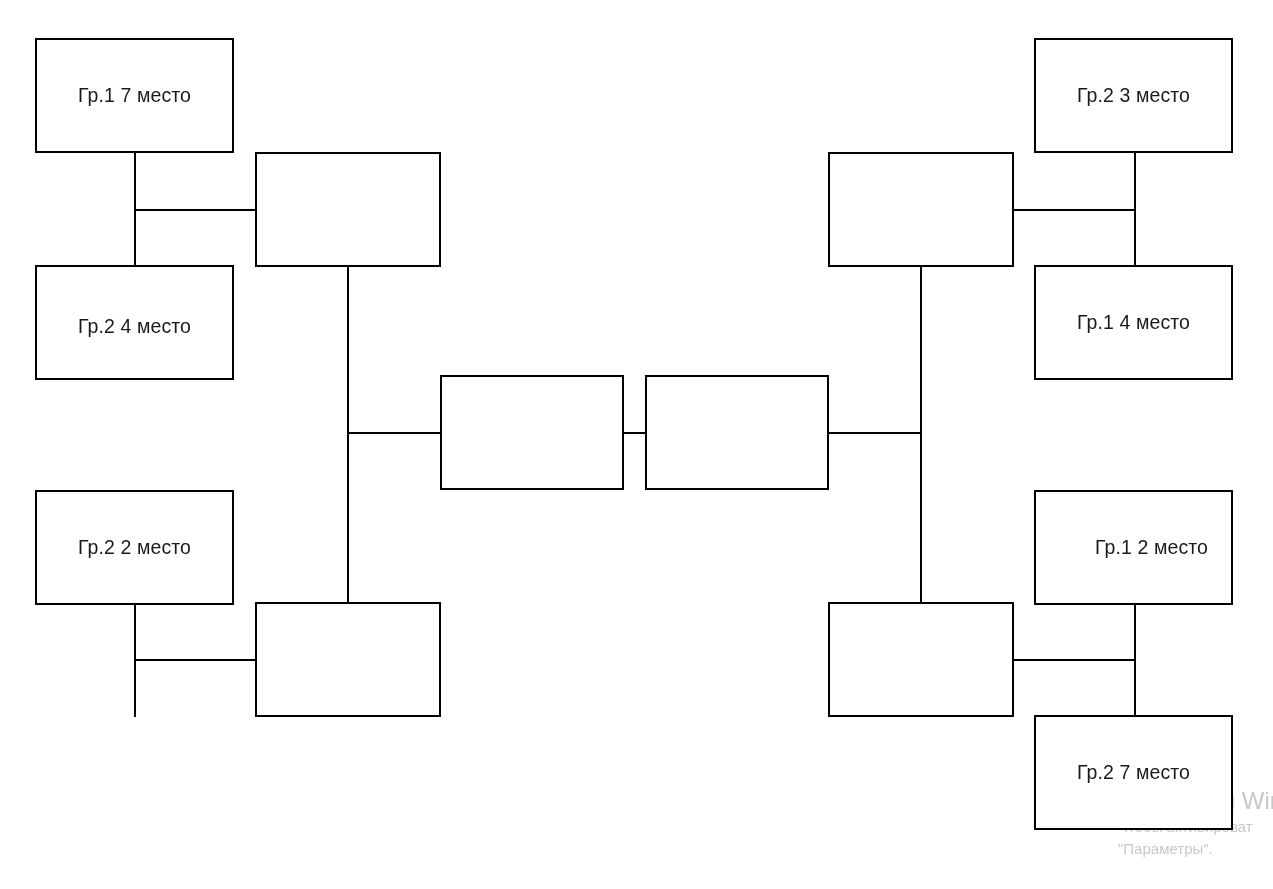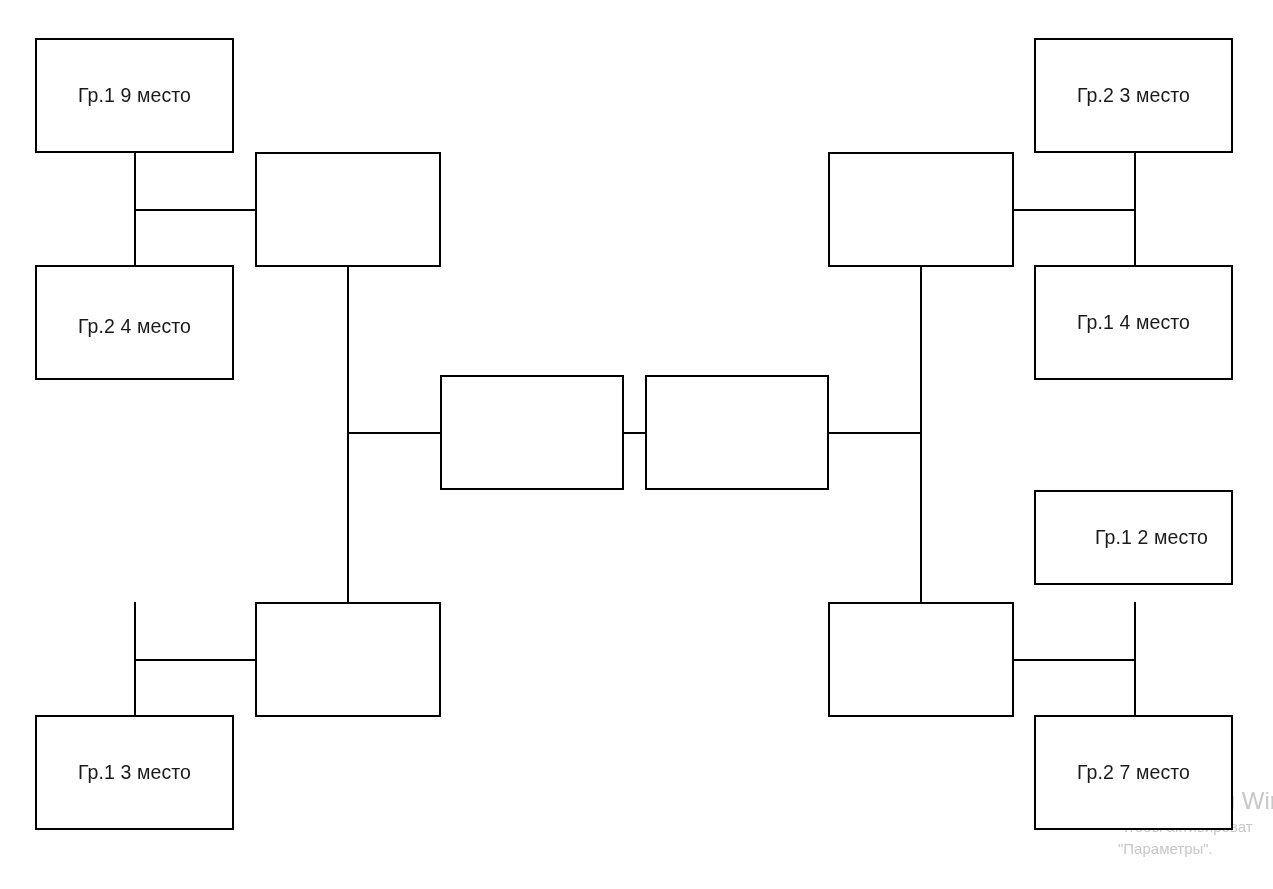--- a/index.html
+++ b/index.html
@@ -76,35 +76,35 @@
     <div class="conn v" style="left: 1134px; top: 152px; height: 115px; background: rgb(0, 0, 0);"></div>
     <div class="conn h" style="left: 1013px; top: 209px; width: 122px; background: rgb(0, 0, 0);"></div>
     <div class="conn v" style="left: 1134px; top: 602px; height: 115px; background: rgb(0, 0, 0);"></div>
     <div class="conn h" style="left: 1013px; top: 659px; width: 122px; background: rgb(0, 0, 0);"></div>
     <div class="conn v" style="left: 347px; top: 266px; height: 337px; background: rgb(0, 0, 0);"></div>
     <div class="conn h" style="left: 347px; top: 432px; width: 94px; background: rgb(0, 0, 0);"></div>
     <div class="conn v" style="left: 920px; top: 266px; height: 337px; background: rgb(0, 0, 0);"></div>
     <div class="conn h" style="left: 828px; top: 432px; width: 94px; background: rgb(0, 0, 0);"></div>
     <div class="conn h" style="left: 622px; top: 432px; width: 25px; background: rgb(0, 0, 0);"></div>
     <div class="node" style="left: 35px; top: 38px; width: 199px; height: 115px; border-color: rgb(0, 0, 0);">
-      <span class="node-label" style="color: rgb(26, 26, 26);">Гр.1 9 место</span>
+      <span class="node-label" style="color: rgb(26, 26, 26);">Гр.1 7 место</span>
     </div>
     <div class="node" style="left: 35px; top: 265px; width: 199px; height: 115px; border-color: rgb(0, 0, 0);">
       <span class="node-label" style="color: rgb(26, 26, 26); margin-top: 8px;">Гр.2 4 место</span>
     </div>
-    <div class="node" style="left: 35px; top: 715px; width: 199px; height: 115px; border-color: rgb(0, 0, 0);">
-      <span class="node-label" style="color: rgb(26, 26, 26);">Гр.1 3 место</span>
+    <div class="node" style="left: 35px; top: 490px; width: 199px; height: 115px; border-color: rgb(0, 0, 0);">
+      <span class="node-label" style="color: rgb(26, 26, 26);">Гр.2 2 место</span>
     </div>
     <div class="node" style="left: 1034px; top: 38px; width: 199px; height: 115px; border-color: rgb(0, 0, 0);">
       <span class="node-label" style="color: rgb(26, 26, 26);">Гр.2 3 место</span>
     </div>
     <div class="node" style="left: 1034px; top: 265px; width: 199px; height: 115px; border-color: rgb(0, 0, 0);">
       <span class="node-label" style="color: rgb(26, 26, 26);">Гр.1 4 место</span>
     </div>
-    <div class="node" style="left: 1034px; top: 490px; width: 199px; height: 95px; border-color: rgb(0, 0, 0); padding-left: 36px;">
+    <div class="node" style="left: 1034px; top: 490px; width: 199px; height: 115px; border-color: rgb(0, 0, 0); padding-left: 36px;">
       <span class="node-label" style="color: rgb(26, 26, 26);">Гр.1 2 место</span>
     </div>
     <div class="node" style="left: 1034px; top: 715px; width: 199px; height: 115px; border-color: rgb(0, 0, 0);">
       <span class="node-label" style="color: rgb(26, 26, 26);">Гр.2 7 место</span>
     </div>
     <div class="node empty" style="left: 255px; top: 152px; width: 186px; height: 115px; border-color: rgb(0, 0, 0);"></div>
     <div class="node empty" style="left: 255px; top: 602px; width: 186px; height: 115px; border-color: rgb(0, 0, 0);"></div>
     <div class="node empty" style="left: 828px; top: 152px; width: 186px; height: 115px; border-color: rgb(0, 0, 0);"></div>
     <div class="node empty" style="left: 828px; top: 602px; width: 186px; height: 115px; border-color: rgb(0, 0, 0);"></div>
     <div class="node empty" style="left: 440px; top: 375px; width: 184px; height: 115px; border-color: rgb(0, 0, 0);"></div>

